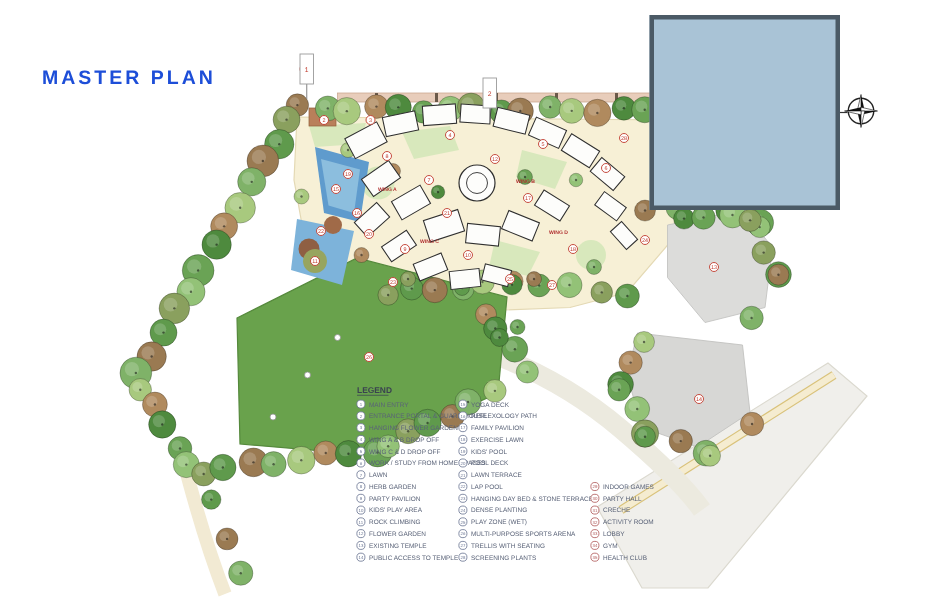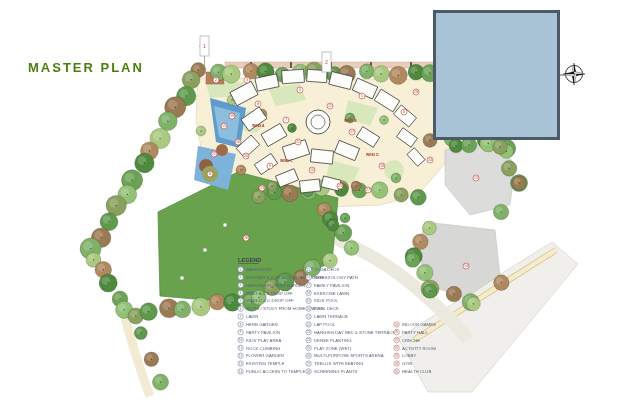--- a/index.html
+++ b/index.html
@@ -3,23 +3,23 @@
 <meta charset="utf-8">
 <style>
   html,body{margin:0;padding:0;}
   body{
     width:618px;height:404px;position:relative;overflow:hidden;
     background:#ffffff;
     font-family:"Liberation Sans", sans-serif;
   }
   .stage{position:absolute;inset:0;width:618px;height:404px;}
   .page-title{
-    position:absolute;left:28px;top:60px;
+    position:absolute;left:28px;top:44px;
     font-size:13px;font-weight:bold;letter-spacing:2px;
-    color:#4d7c0f;
+    color:#1d4ed8;
   }
   .blue-box{
     position:absolute;left:433px;top:10px;width:127px;height:130px;
     background:#a9c3d6;border:3px solid #4b5a66;box-sizing:border-box;
   }
   svg text{font-family:"Liberation Sans", sans-serif;}
 </style>
 </head>
 <body>
 

